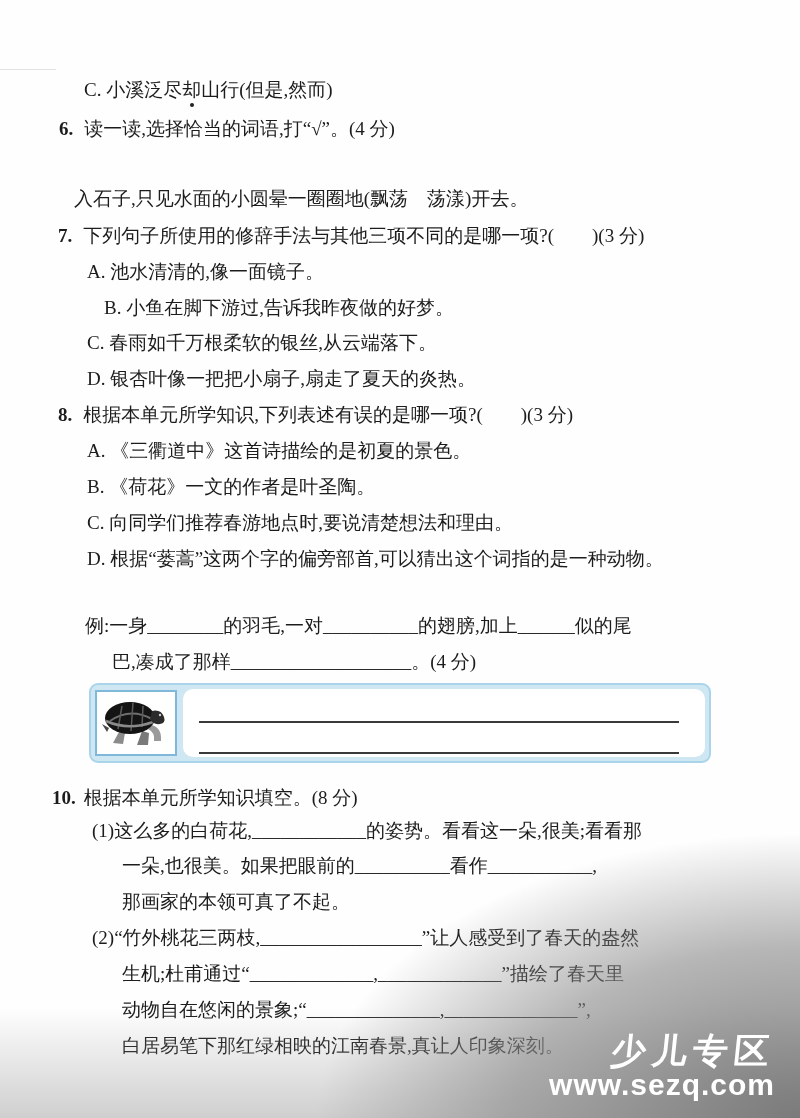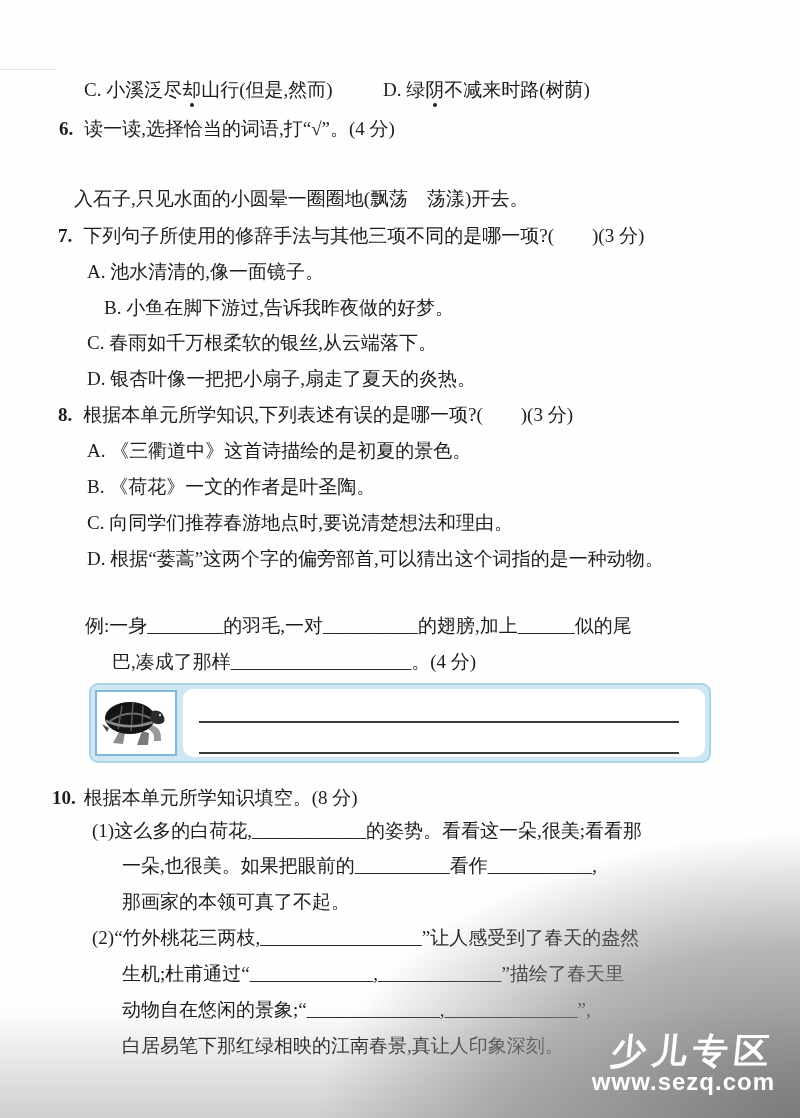--- a/index.html
+++ b/index.html
@@ -45,32 +45,31 @@
   .scan-shadow{
     position:absolute;right:0;bottom:0;width:560px;height:330px;pointer-events:none;
     background:radial-gradient(115% 115% at 100% 100%,
       rgba(118,118,118,0.95) 0%,rgba(135,135,135,0.6) 45%,rgba(160,160,160,0) 75%);
   }
   .watermark{
     position:absolute;right:25px;text-align:right;color:#ffffff;
     font-family:"Liberation Sans","DejaVu Sans",sans-serif;font-weight:700;z-index:5;
   }
   .wm-title{top:1028px;font-size:35px;letter-spacing:6px;transform:skewX(-6deg);}
-  .wm-url{top:1068px;font-size:24px;letter-spacing:1px;}
+  .wm-url{top:1068px;font-size:30px;letter-spacing:1px;}
   .artifact-line{position:absolute;left:0;top:69px;width:56px;height:1px;background:#e2e2e2;}
 </style>
 </head>
 <body>
 
 <div class="page">
 
   <div class="artifact-line"></div>
 
   <div class="line" style="left:84px;top:77px"><span>C. 小溪泛尽</span><span class="emph">却</span><span>山行(但是,然而)</span></div>
-  <div class="line" style="left:383px;top:77px"><span>D. 绿</span><span class="emph">阴</span><span>不减来时路(树荫)</span></div>
 
   <div class="line" style="left:59px;top:116px"><span class="num">6.</span><span>读一读,选择恰当的词语,打“√”。(4 分)</span></div>
   <div class="line" style="left:74px;top:186px">入石子,只见水面的小圆晕一圈圈地(飘荡　荡漾)开去。</div>
 
   <div class="line" style="left:58px;top:223px"><span class="num">7.</span><span>下列句子所使用的修辞手法与其他三项不同的是哪一项?(　　)(3 分)</span></div>
   <div class="line" style="left:87px;top:259px">A. 池水清清的,像一面镜子。</div>
   <div class="line" style="left:104px;top:295px">B. 小鱼在脚下游过,告诉我昨夜做的好梦。</div>
   <div class="line" style="left:87px;top:330px">C. 春雨如千万根柔软的银丝,从云端落下。</div>
   <div class="line" style="left:87px;top:366px">D. 银杏叶像一把把小扇子,扇走了夏天的炎热。</div>
 

